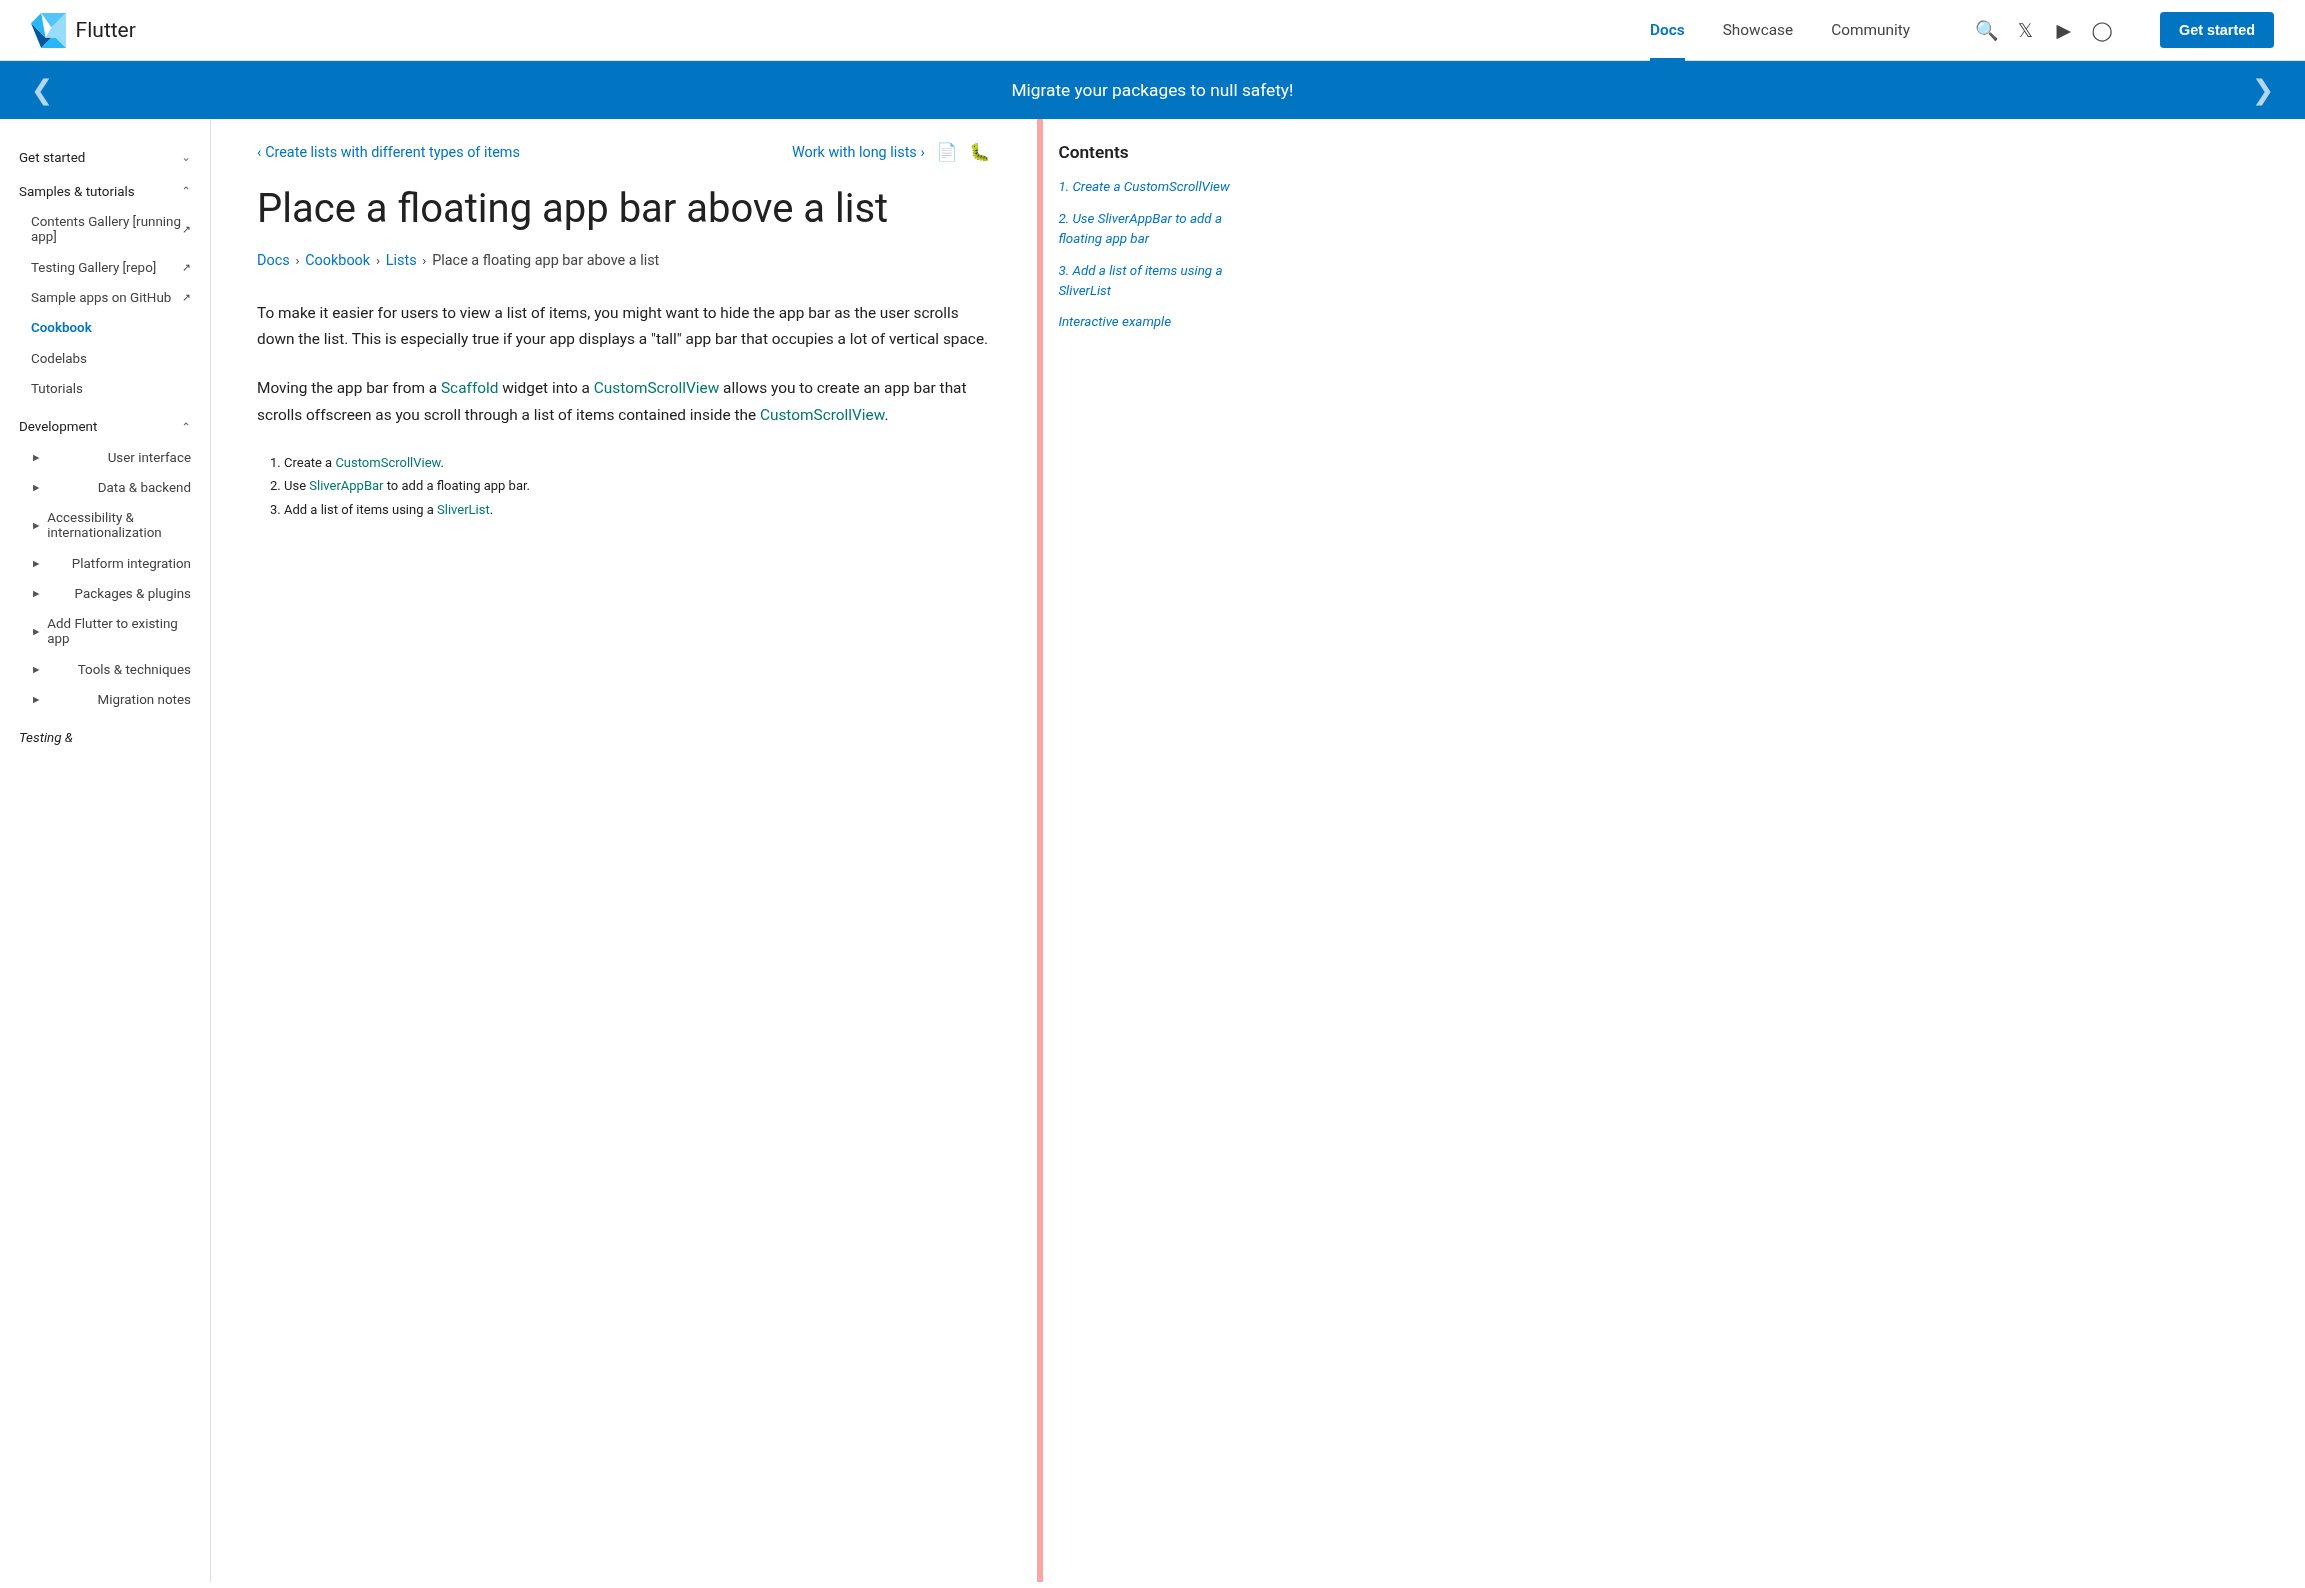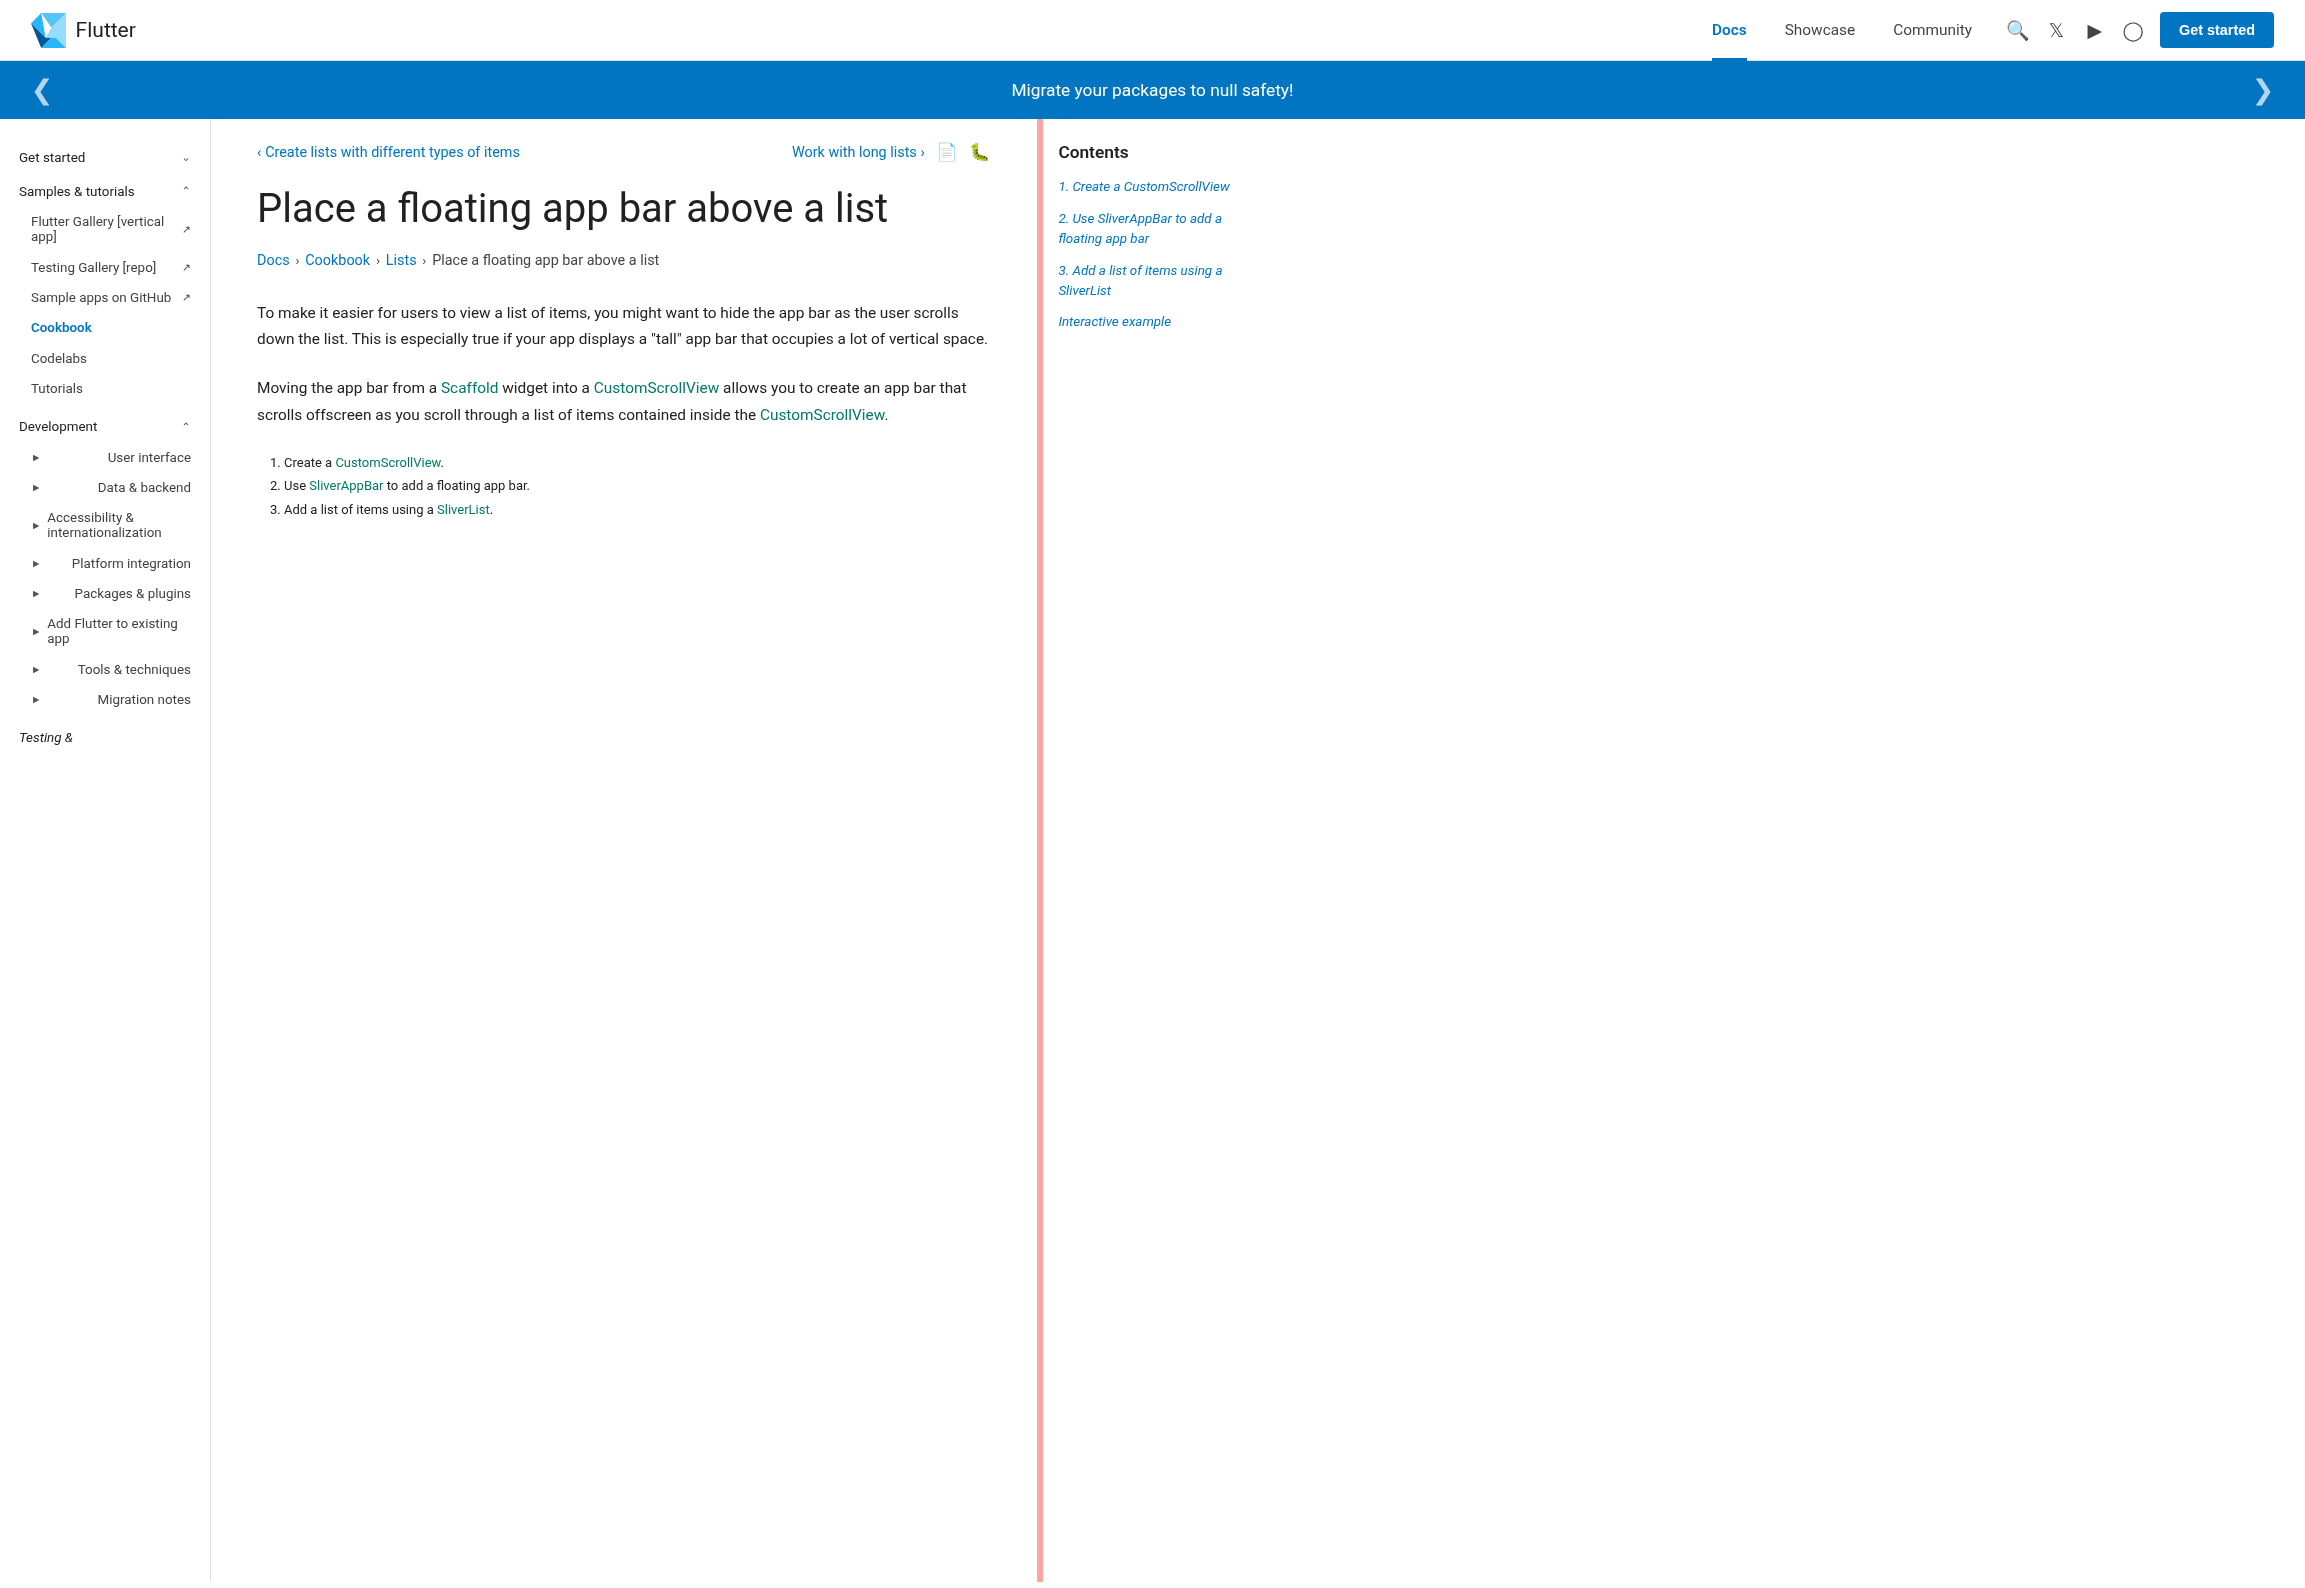--- a/index.html
+++ b/index.html
@@ -8,20 +8,21 @@
     
     .header {
       display: flex;
       align-items: center;
       padding: 0 31px;
       height: 61px;
       background: #fff;
       border-bottom: 1px solid #e0e0e0;
       position: relative;
       z-index: 10;
+      gap: 31px;
     }
     .header-logo {
       display: flex;
       align-items: center;
       gap: 9.6px;
       text-decoration: none;
       margin-right: auto;
     }
     .flutter-diamond {
       width: 35px;
@@ -318,21 +319,21 @@
         <span>Get started</span>
         <span class="chevron">⌄</span>
       </div>
     </div>
     <div class="sidebar-section">
       <div class="sidebar-item">
         <span>Samples &amp; tutorials</span>
         <span class="chevron">⌃</span>
       </div>
       <div class="sidebar-item sub">
-        <span>Flutter Gallery [vertical app]</span>
+        <span>Contents Gallery [running app]</span>
         <span style="font-size:10.6px;">↗</span>
       </div>
       <div class="sidebar-item sub">
         <span>Testing Gallery [repo]</span>
         <span style="font-size:10.6px;">↗</span>
       </div>
       <div class="sidebar-item sub">
         <span>Sample apps on GitHub</span>
         <span style="font-size:10.6px;">↗</span>
       </div>

